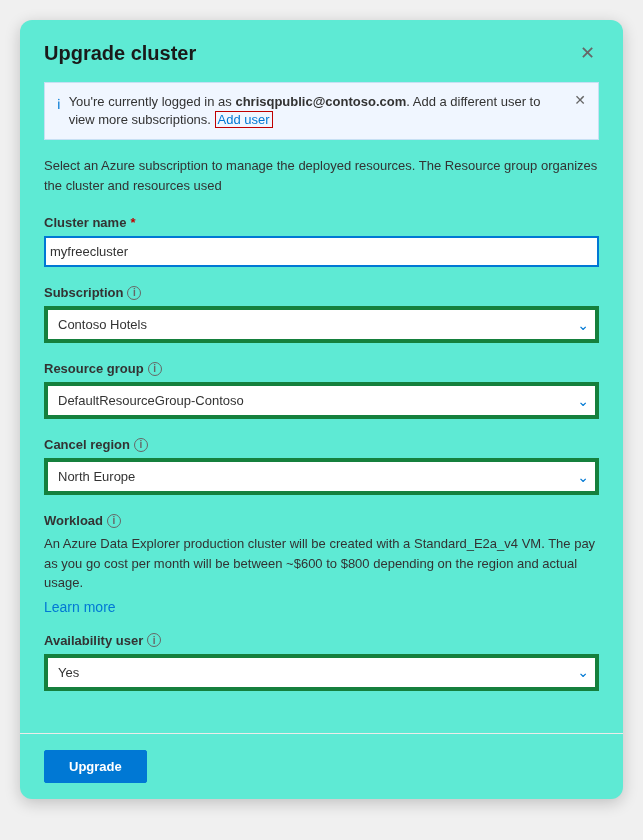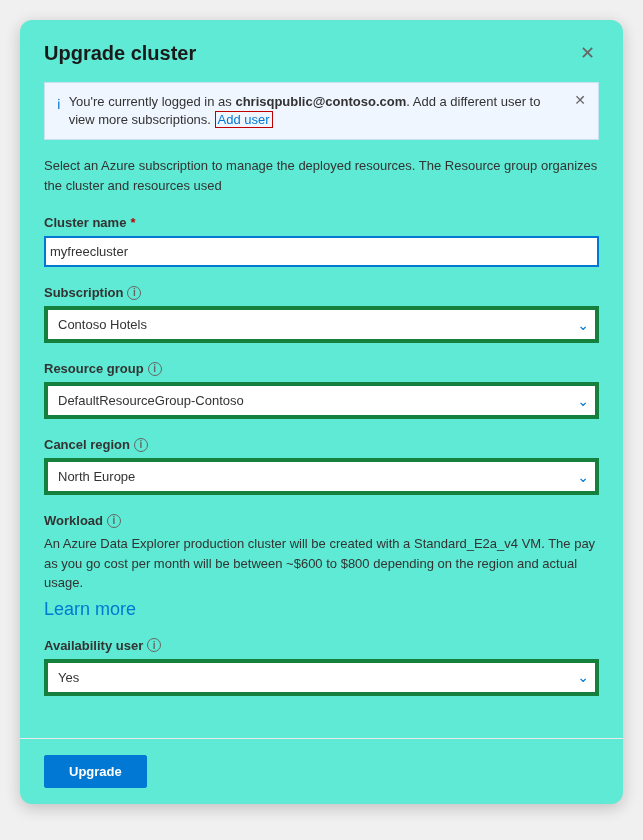--- a/index.html
+++ b/index.html
@@ -170,21 +170,21 @@
 
     .workload-description {
       font-size: 13px;
       color: #333;
       line-height: 1.5;
       margin-bottom: 6px;
     }
     .learn-more-link {
       color: #0078d4;
       text-decoration: none;
-      font-size: 18px;
+      font-size: 14px;
     }
 
     .dialog-footer {
       padding: 16px 24px;
       display: flex;
       gap: 18px;
       border-top: 1px solid #edebe9;
     }
     .btn-upgrade {
       background: #0078d4;

